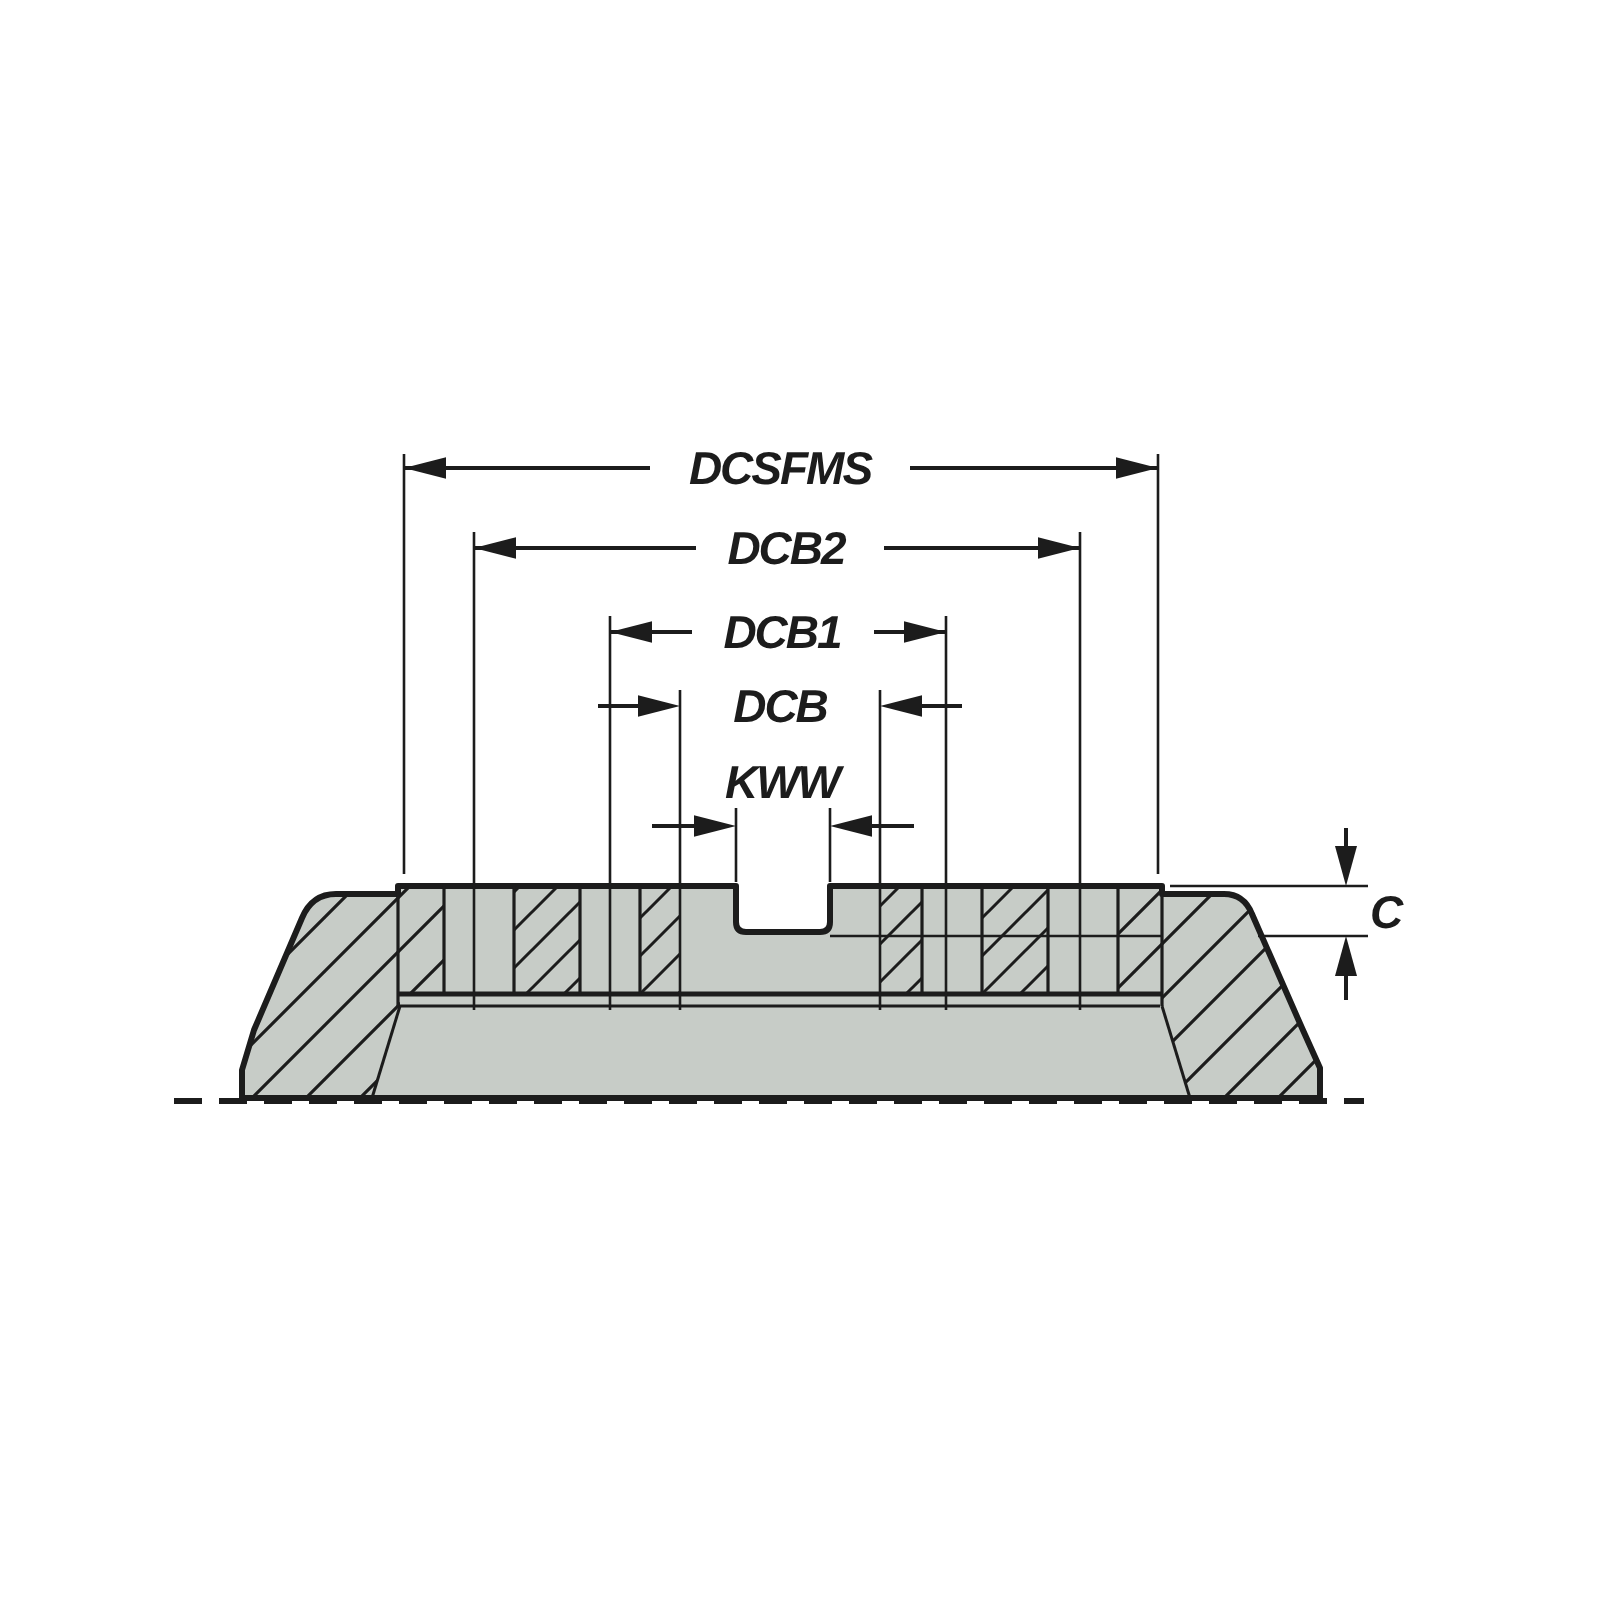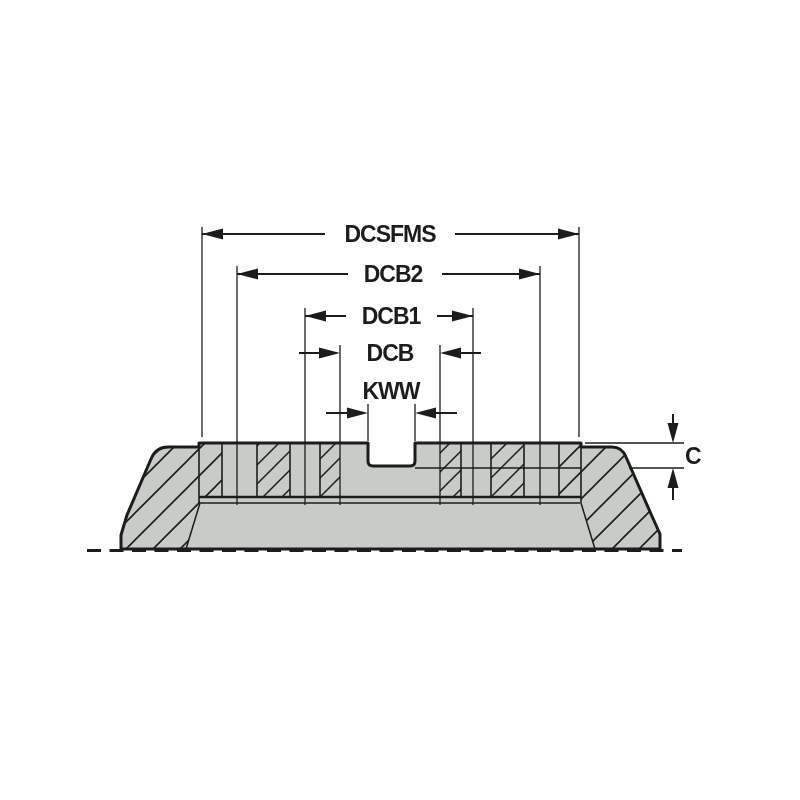--- a/index.html
+++ b/index.html
@@ -1,18 +1,18 @@
 <!DOCTYPE html>
 <html><head>
 <meta charset="utf-8">
 <style>
   html,body { margin:0; padding:0; background:#ffffff; }
   .stage {
     position:relative; width:800px; height:708px; background:#ffffff;
-    font-family:"Liberation Sans", sans-serif; overflow:hidden;
+    font-family:"Liberation Sans", sans-serif; overflow:hidden;font-style:italic;
   }
   svg { display:block; }
   .dim-label {
     font-family:"Liberation Sans","DejaVu Sans",sans-serif;
     font-weight:bold; font-size:23px; letter-spacing:-1px;
     fill:#1c1c1c; text-anchor:middle;
   }
   .dim-label-left { text-anchor:start; }
   .thick { stroke:#1c1c1c; stroke-width:3; fill:none; stroke-linejoin:round; stroke-linecap:round; }
   .dimline { stroke:#1c1c1c; stroke-width:2; fill:none; }

